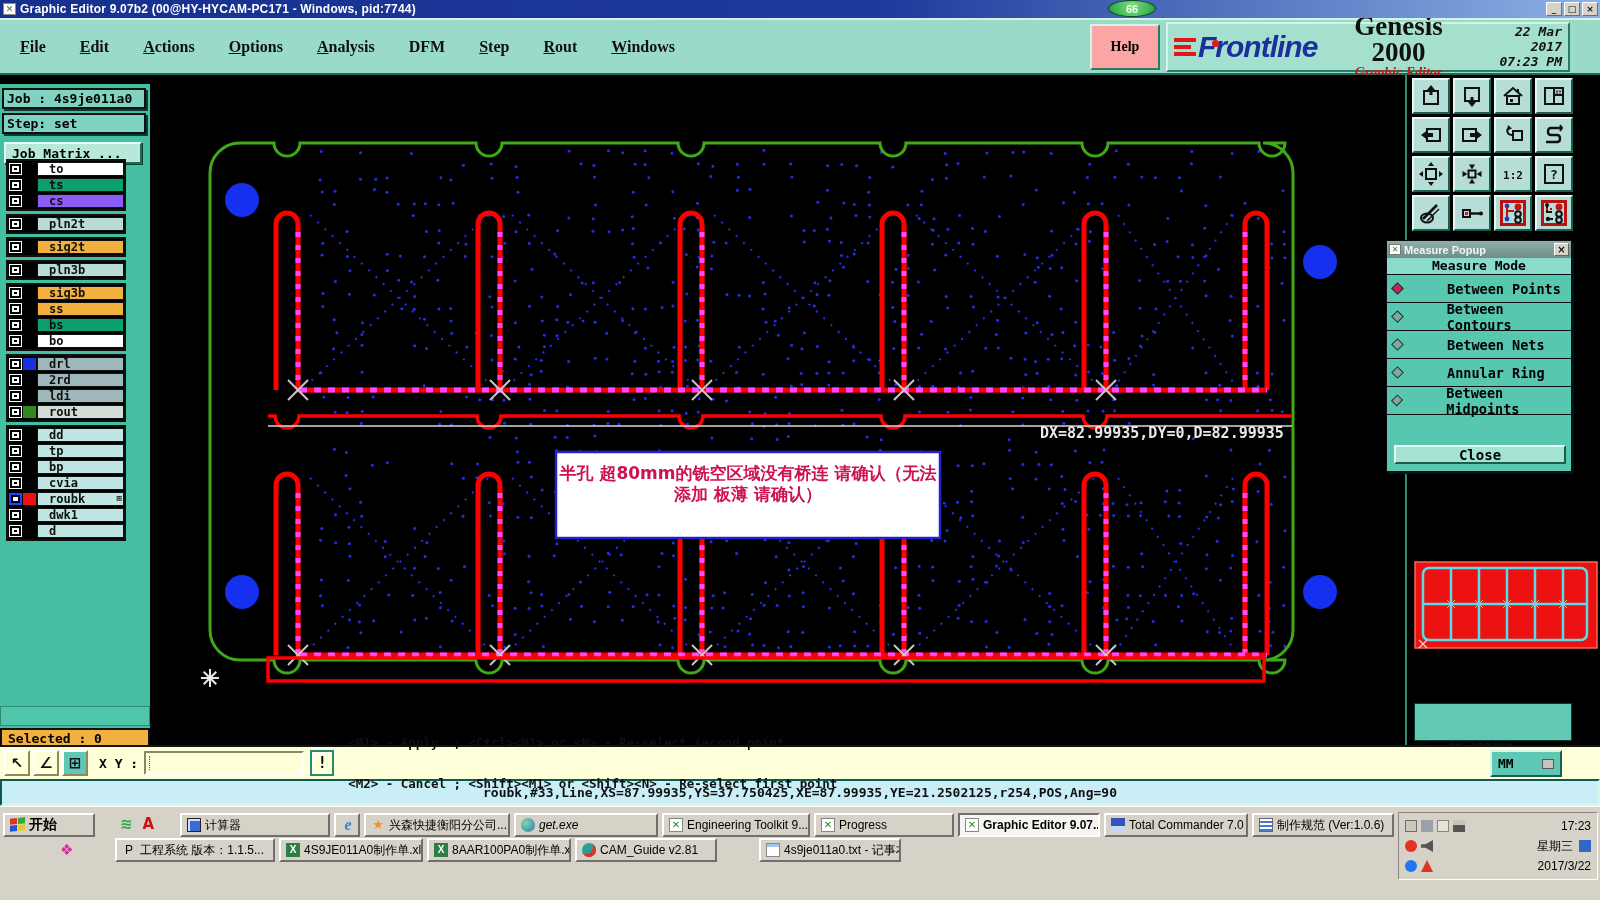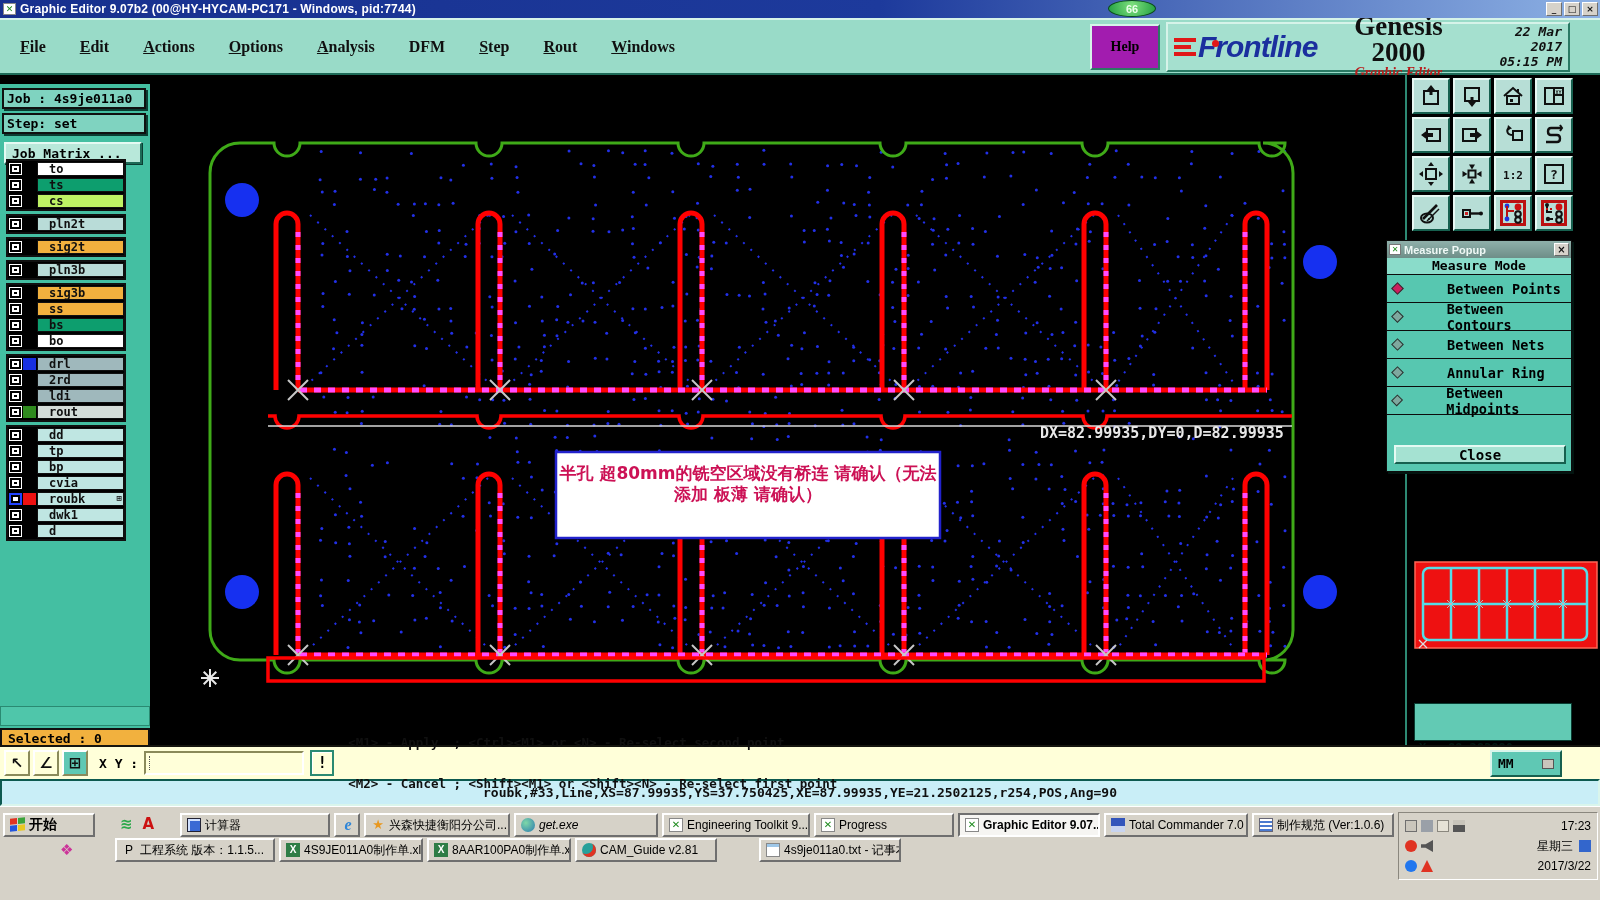--- a/index.html
+++ b/index.html
@@ -21,21 +21,21 @@
   .wbtn { width:16px; height:14px; background:#d6d2ca; border-top:1px solid #fff; border-left:1px solid #fff;
     border-right:1px solid #6f6f6f; border-bottom:1px solid #6f6f6f;
     font:bold 9px/12px "DejaVu Sans",sans-serif; text-align:center; color:#111; }
 
   
   .menubar { position:absolute; left:0; top:18px; width:1600px; height:57px;
     background:#99dbc8; border-top:2px solid #d6f3e9; border-bottom:2px solid #1d6a57;
     display:flex; align-items:center; }
   .menus { display:flex; gap:34px; padding-left:20px; flex:1; }
   .menu-item { font:bold 16px "Liberation Serif",serif; color:#101010; cursor:default; }
-  .help-btn { width:70px; height:46px; margin-right:6px; background:#a21caf;
+  .help-btn { width:70px; height:46px; margin-right:6px; background:#fca5a5;
     border-top:2px solid #d6f3e9; border-left:2px solid #d6f3e9;
     border-right:2px solid #2a7a64; border-bottom:2px solid #2a7a64;
     font:bold 14px/42px "Liberation Serif",serif; text-align:center; }
   .logo-panel { width:404px; height:50px; margin-right:30px; background:#a5e0cf;
     border-top:2px solid #d6f3e9; border-left:2px solid #d6f3e9;
     border-right:2px solid #2a7a64; border-bottom:2px solid #2a7a64;
     display:flex; align-items:center; padding:0 6px; position:relative; }
   .fl-logo { display:flex; align-items:center; }
   .fl-stripes { display:flex; flex-direction:column; gap:3px; margin-right:2px; }
   .fl-stripes i { display:block; height:4px; background:#e01818; }
@@ -210,21 +210,21 @@
         </span>
       <span class="fl-text">Frontline</span>
       <span class="fl-dot"></span>
     </div>
     <div class="gen-block">
       <div class="gen-title">Genesis 2000</div>
       <div class="gen-sub">Graphic Editor</div>
     </div>
     <div class="date-block">
       <div>22 Mar 2017</div>
-      <div>05:15 PM</div>
+      <div>07:23 PM</div>
     </div>
   </div>
 </div>
 
 <div class="sidebar">
   <div class="job-box">Job : 4s9je011a0</div>
   <div class="job-box">Step: set</div>
   <button class="job-matrix">Job Matrix ...</button>
   <div id="layer-list">
       <div class="lgroup">
@@ -240,21 +240,21 @@
             <i></i>
           </span>
           <span class="lsw"></span>
           <span class="llabel" style="background: rgb(13, 158, 110);">ts</span>
         </div>
         <div class="lrow">
           <span class="lchk">
             <i></i>
           </span>
           <span class="lsw"></span>
-          <span class="llabel" style="background: #bef264;">cs</span>
+          <span class="llabel" style="background: #8b5cf6;">cs</span>
         </div>
       </div>
       <div class="lgroup">
         <div class="lrow">
           <span class="lchk">
             <i></i>
           </span>
           <span class="lsw"></span>
           <span class="llabel" style="background: rgb(185, 220, 216);">pln2t</span>
         </div>

